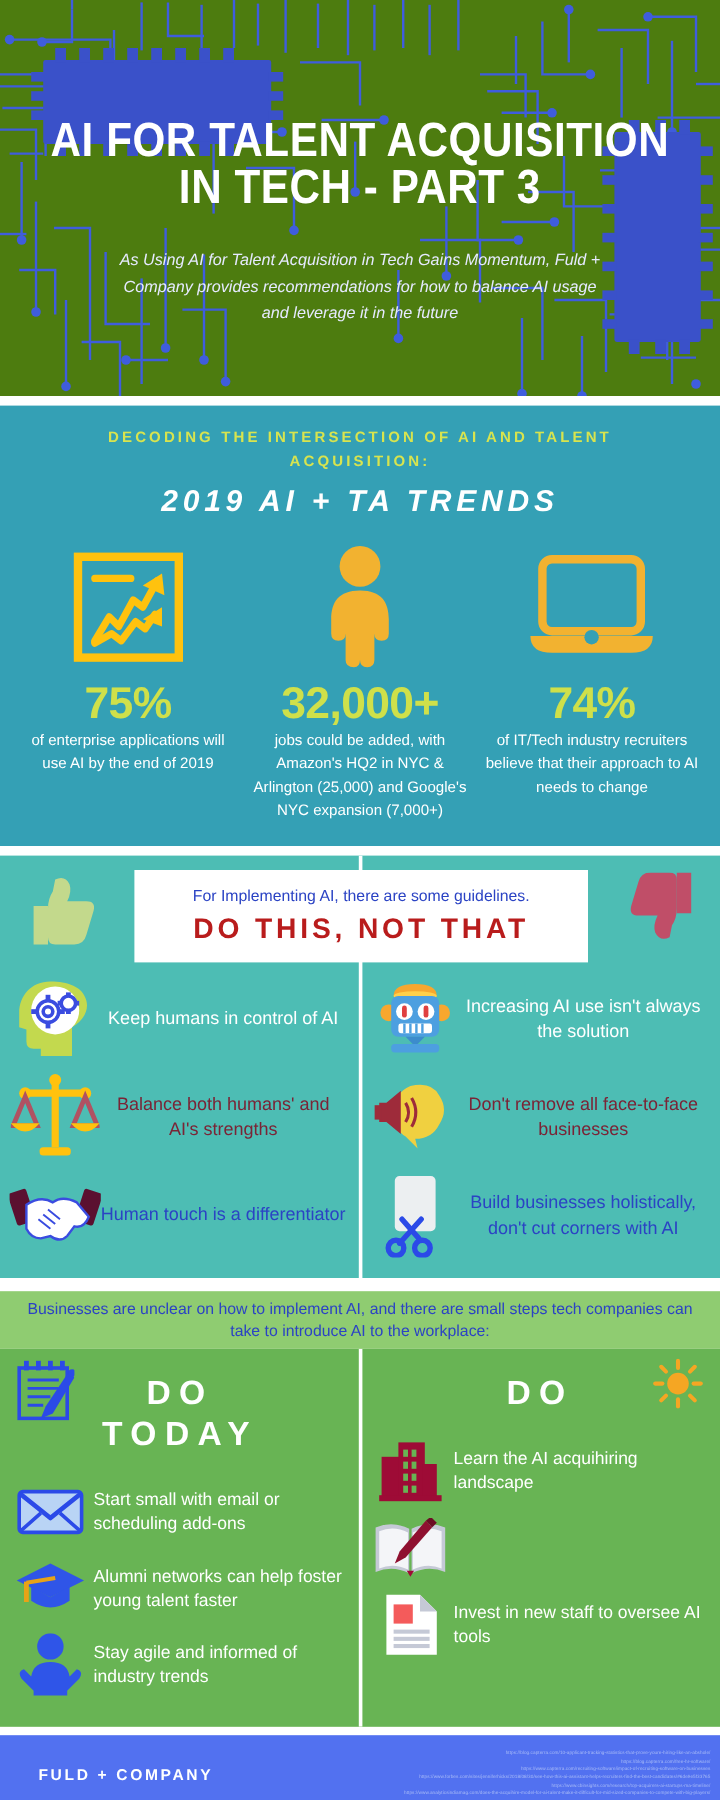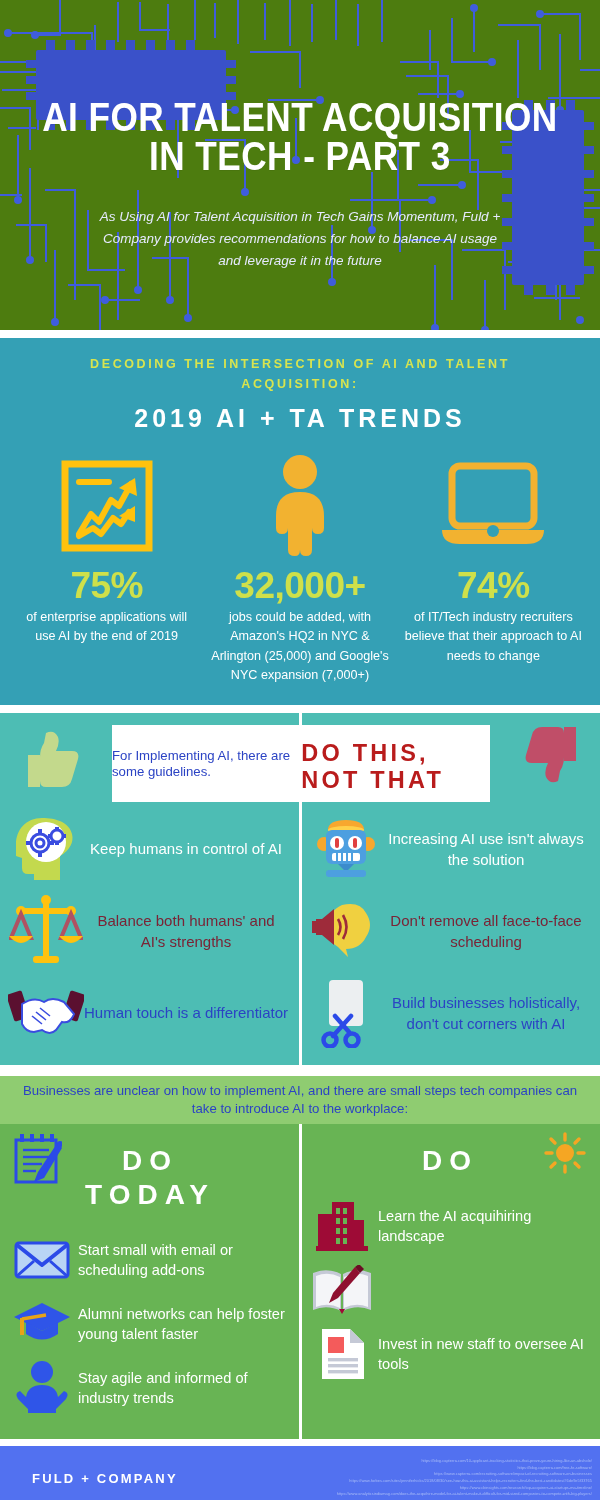--- a/index.html
+++ b/index.html
@@ -67,20 +67,21 @@
     text-transform:uppercase;
   }
   .stats-title {
     margin-top:10px;
     text-align:center;
     color:#ffffff;
     font-weight:bold;
     font-size:25px;
     letter-spacing:4px;
     text-transform:uppercase;
+    font-style:italic;
   }
   .stat-row {
     display:flex;
     margin-top:14px;
     padding:0 10px;
   }
   .stat-col {
     flex:1;
     display:flex; flex-direction:column; align-items:center;
     padding:0 6px;
@@ -116,21 +117,21 @@
     background:#ffffff;
   }
   .thumb-up { position:absolute; left:26px; top:14px; z-index:4; }
   .thumb-down { position:absolute; right:22px; top:14px; z-index:4; }
   .banner {
     position:absolute;
     left:112px; top:12px;
     width:378px; height:77px;
     background:#ffffff;
     z-index:6;
-    display:flex; flex-direction:row;
+    display:flex; flex-direction:column;
     align-items:center; justify-content:center;
   }
   .banner-sub {
     color:#2b43c4;
     font-size:13.2px;
     line-height:1.2;
   }
   .banner-main {
     margin-top:7px;
     color:#b91c1c;
@@ -567,21 +568,21 @@
           <svg width="68" height="60" viewBox="0 0 68 60">
             <path d="M30 4 Q48 0 54 12 Q62 24 54 36 Q48 48 34 48 L36 56 L26 46 Q16 40 16 26 Q16 10 30 4 Z" fill="#f0d040"></path>
             <path d="M4 18 L4 34 L10 34 L22 44 L22 8 L10 18 Z" fill="#9e2b3a"></path>
             <rect x="0" y="20" width="6" height="12" fill="#9e2b3a"></rect>
             <g fill="none" stroke="#9e2b3a" stroke-width="2.6">
               <path d="M26 18 Q31 26 26 34"></path>
               <path d="M31 14 Q38 26 31 38"></path>
             </g>
           </svg>
         </div>
-        <div class="gtext t-maroon">Don't remove all face-to-face scheduling</div>
+        <div class="gtext t-maroon">Don't remove all face-to-face businesses</div>
       </div>
 
       <div class="gitem">
         <div class="gicon">
           <svg width="62" height="70" viewBox="0 0 62 70">
             <rect x="14" y="2" width="34" height="46" rx="4" fill="#eceff1"></rect>
             <g stroke="#2b4ae8" stroke-width="4.5" fill="none" stroke-linecap="round">
               <line x1="36" y1="38" x2="18" y2="58"></line>
               <line x1="20" y1="38" x2="34" y2="54"></line>
             </g>

